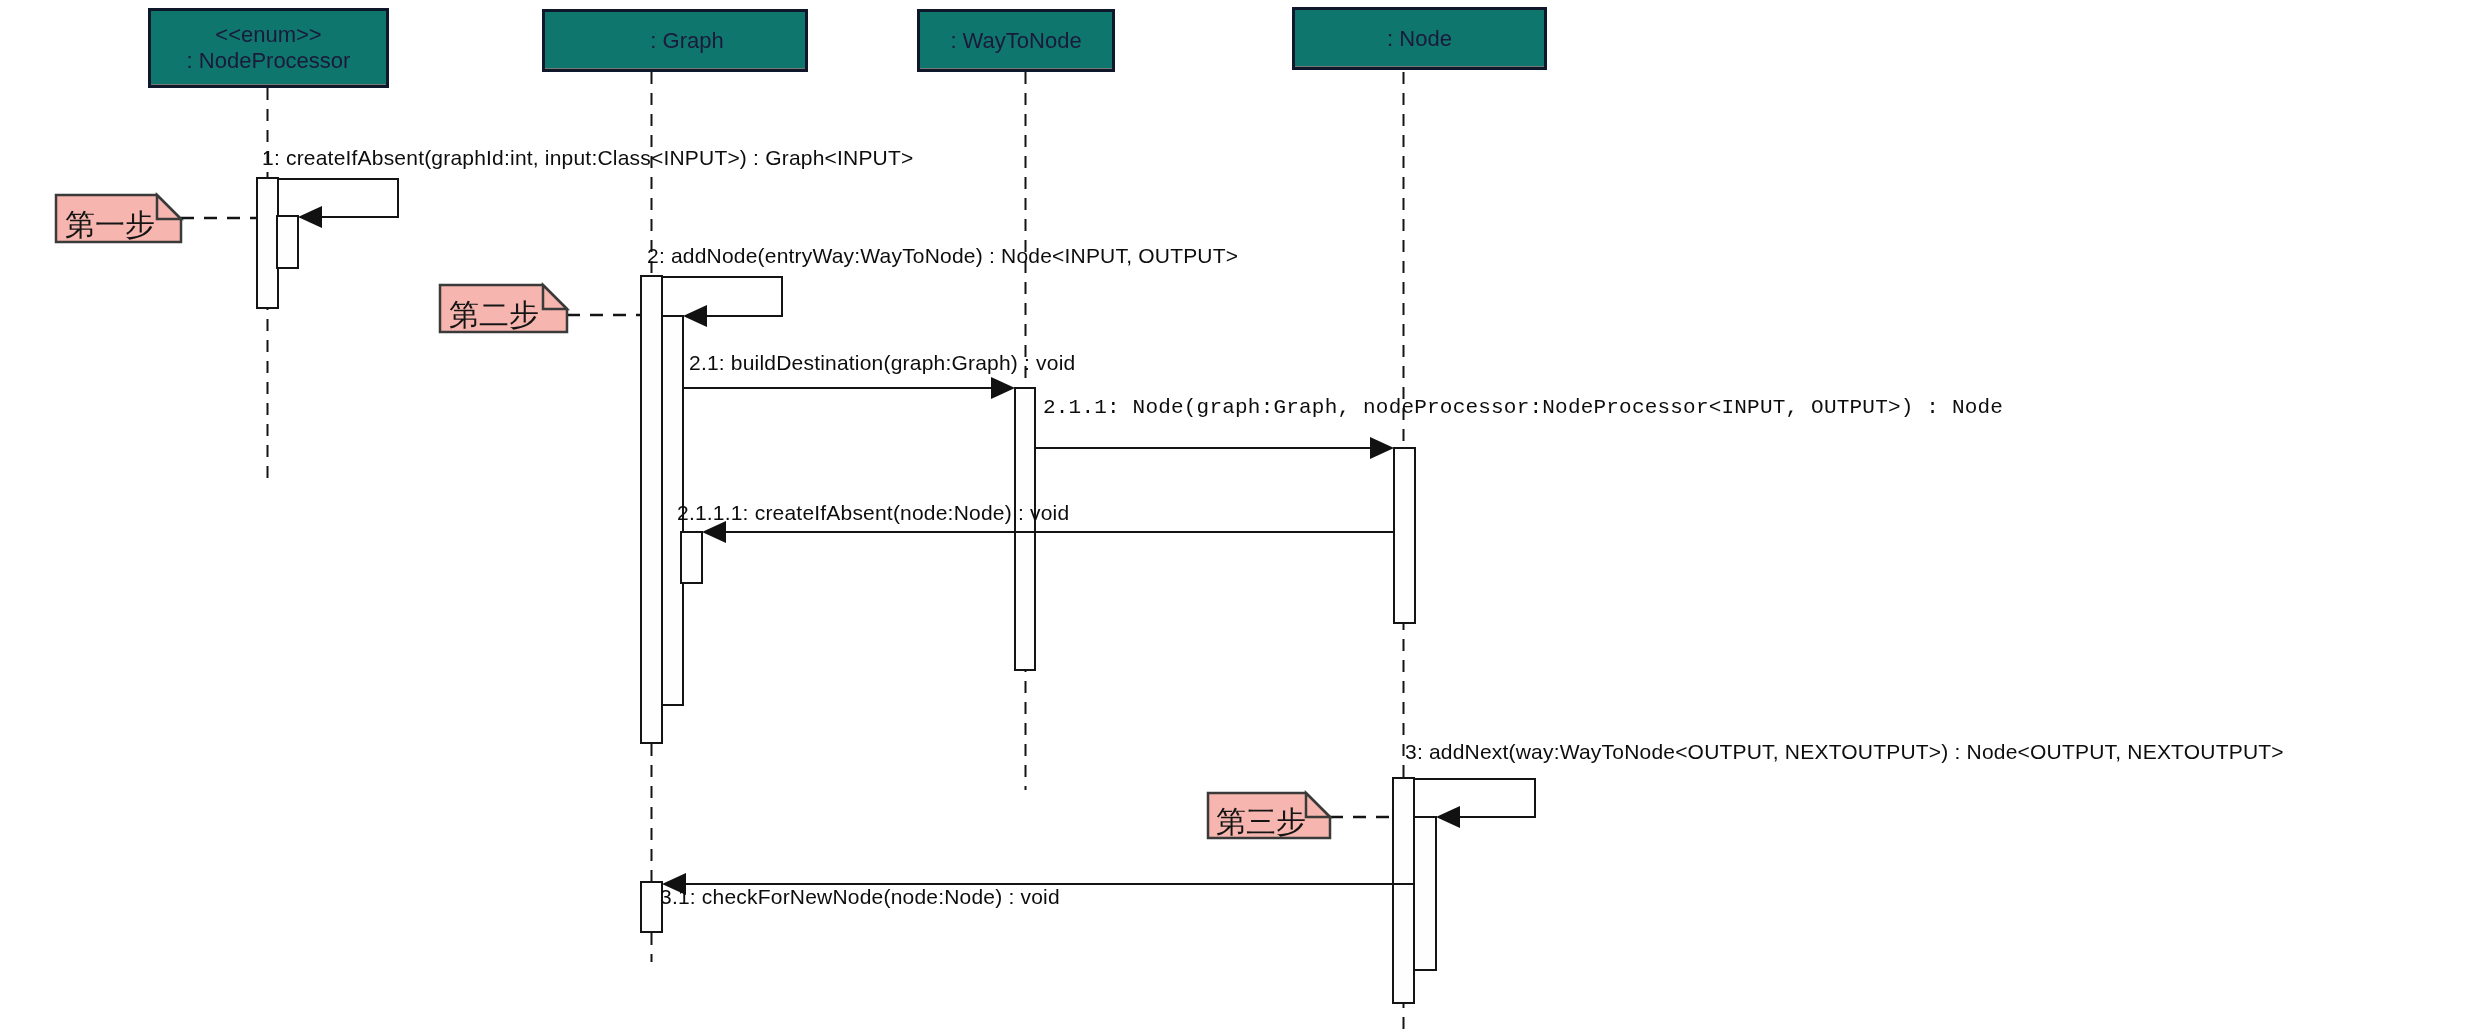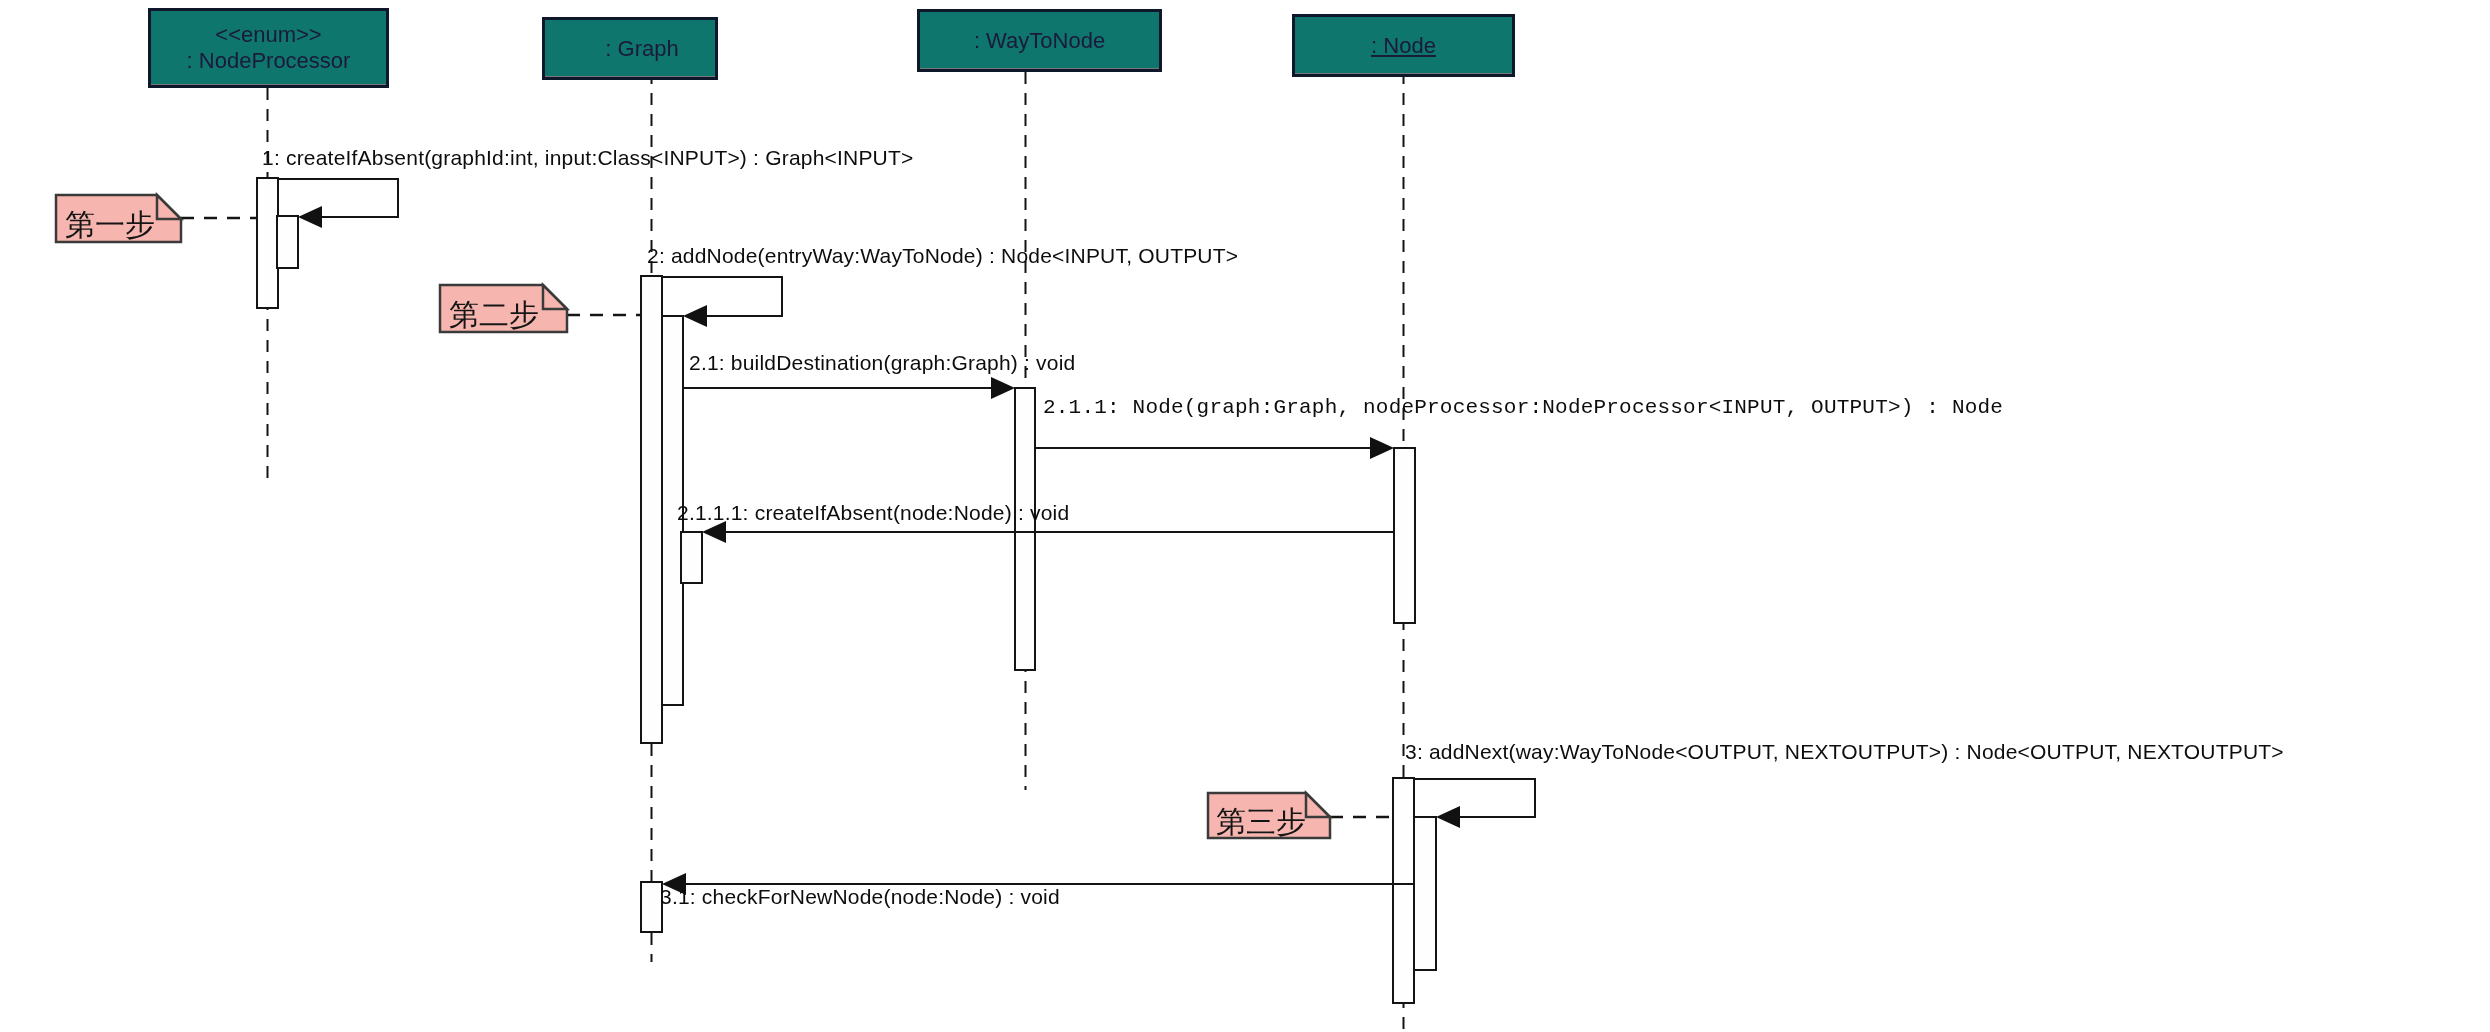--- a/index.html
+++ b/index.html
@@ -88,27 +88,27 @@
       <path d="M 543 285 V 309 H 567 Z"></path>
       <path d="M 1208 793 H 1306 L 1330 817 V 838 H 1208 Z"></path>
       <path d="M 1306 793 V 817 H 1330 Z"></path>
     </g>
   </svg>
 
   <div class="lifeline-head" style="left:148px;top:8px;width:241px;height:80px;">
     <span>&lt;&lt;enum&gt;&gt;</span>
     <span>: NodeProcessor</span>
   </div>
-  <div class="lifeline-head" style="left:542px;top:17px;width:176px;height:63px;padding-left:24px;">
+  <div class="lifeline-head" style="left:542px;top:9px;width:266px;height:63px;padding-left:24px;">
     <span>: Graph</span>
   </div>
-  <div class="lifeline-head" style="left:917px;top:9px;width:245px;height:63px;">
+  <div class="lifeline-head" style="left:917px;top:9px;width:198px;height:63px;">
     <span>: WayToNode</span>
   </div>
-  <div class="lifeline-head" style="left:1292px;top:14px;width:223px;height:63px;text-decoration:underline;">
+  <div class="lifeline-head" style="left:1292px;top:7px;width:255px;height:63px;">
     <span>: Node</span>
   </div>
 
   <div class="msg-label" style="left:262px;top:146px;">1: createIfAbsent(graphId:int, input:Class&lt;INPUT&gt;) : Graph&lt;INPUT&gt;</div>
   <div class="msg-label" style="left:647px;top:244px;">2: addNode(entryWay:WayToNode) : Node&lt;INPUT, OUTPUT&gt;</div>
   <div class="msg-label" style="left:689px;top:351px;">2.1: buildDestination(graph:Graph) : void</div>
   <div class="msg-label" style="left:1043px;top:396px;font-family:Liberation Mono, monospace;">2.1.1: Node(graph:Graph, nodeProcessor:NodeProcessor&lt;INPUT, OUTPUT&gt;) : Node</div>
   <div class="msg-label" style="left:677px;top:501px;">2.1.1.1: createIfAbsent(node:Node) : void</div>
   <div class="msg-label" style="left:1405px;top:740px;">3: addNext(way:WayToNode&lt;OUTPUT, NEXTOUTPUT&gt;) : Node&lt;OUTPUT, NEXTOUTPUT&gt;</div>
   <div class="msg-label" style="left:660px;top:853px;margin-top:32px;">3.1: checkForNewNode(node:Node) : void</div>

